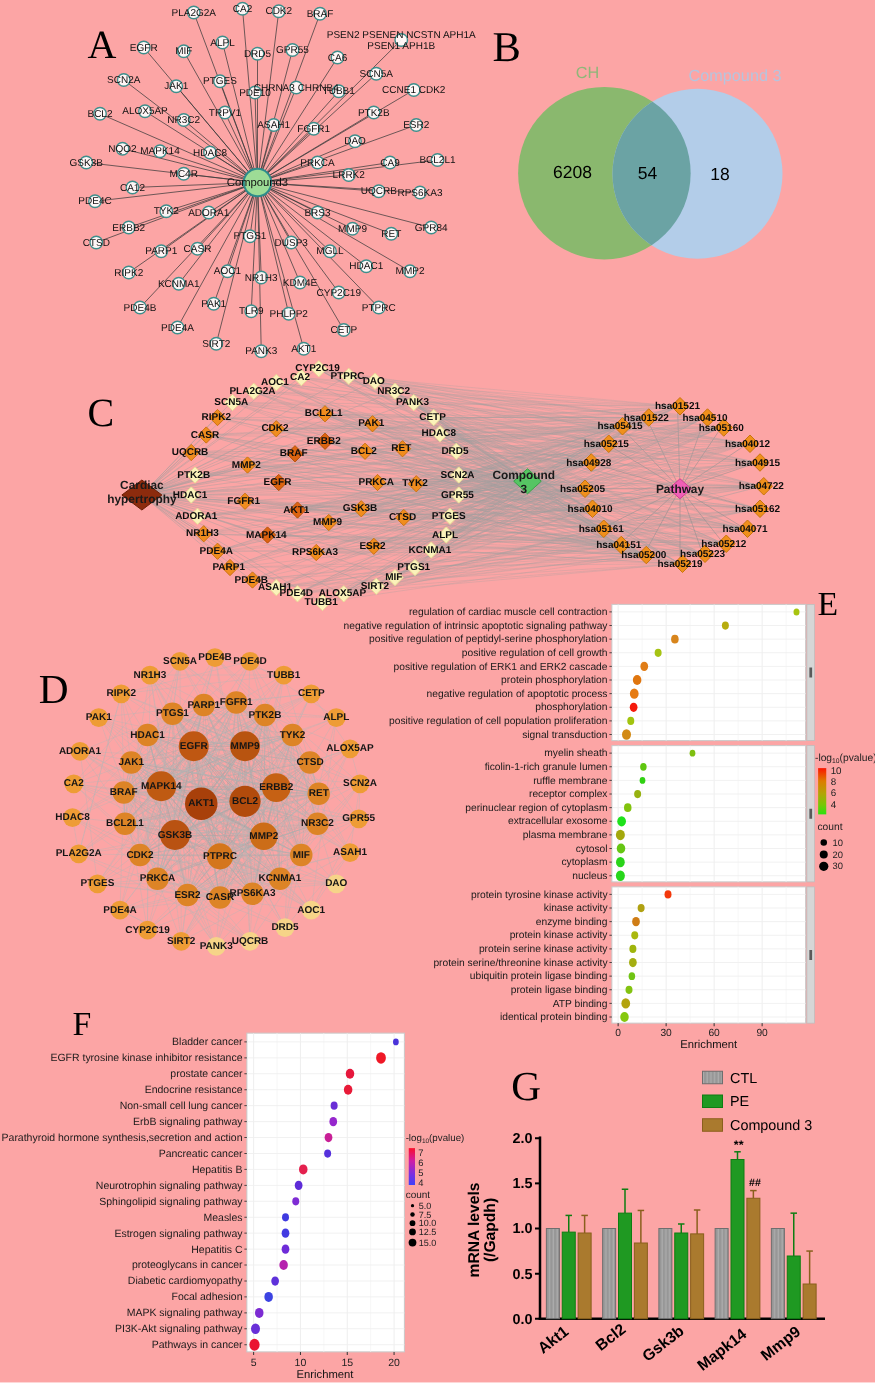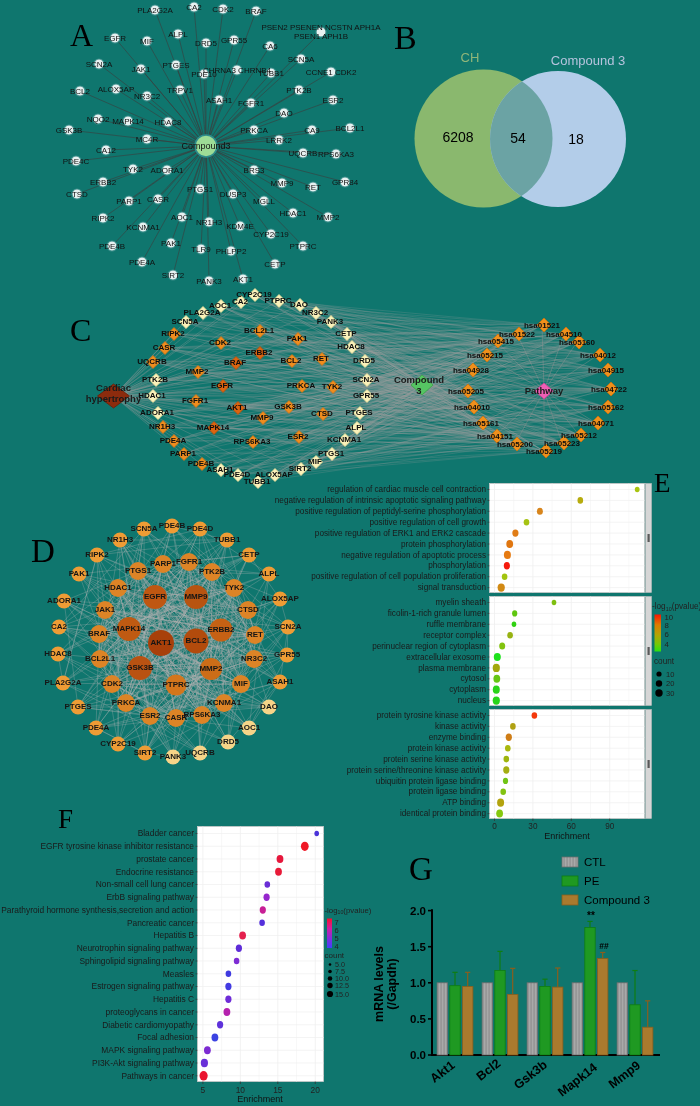--- a/index.html
+++ b/index.html
@@ -1,14 +1,14 @@
 <!DOCTYPE html>
 <html><head><meta charset="utf-8"><style>
 html,body{margin:0;padding:0;background:#fff;}
-#fig{position:relative;width:700px;height:1106px;background:#0f766e;overflow:hidden;}
+#fig{position:relative;width:700px;height:1106px;background:#fca5a5;overflow:hidden;}
 text{font-family:"Liberation Sans",sans-serif;}
 </style></head>
 <body>
 <div id="fig">
 <svg width="700" height="1106" viewBox="0 0 700 1106">
 <g id="pA">
 <line x1="206" y1="146" x2="155" y2="10" stroke="#3c3c3c" stroke-width="0.7" opacity="0.85"></line>
 <line x1="206" y1="146" x2="194" y2="7" stroke="#3c3c3c" stroke-width="0.7" opacity="0.85"></line>
 <line x1="206" y1="146" x2="223" y2="9" stroke="#3c3c3c" stroke-width="0.7" opacity="0.85"></line>
 <line x1="206" y1="146" x2="256" y2="11" stroke="#3c3c3c" stroke-width="0.7" opacity="0.85"></line>

